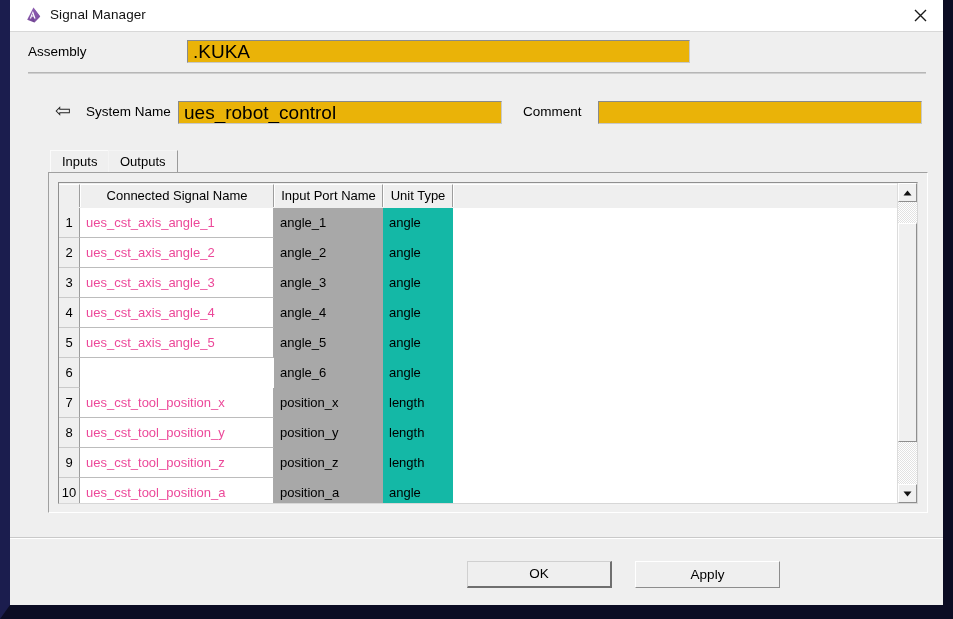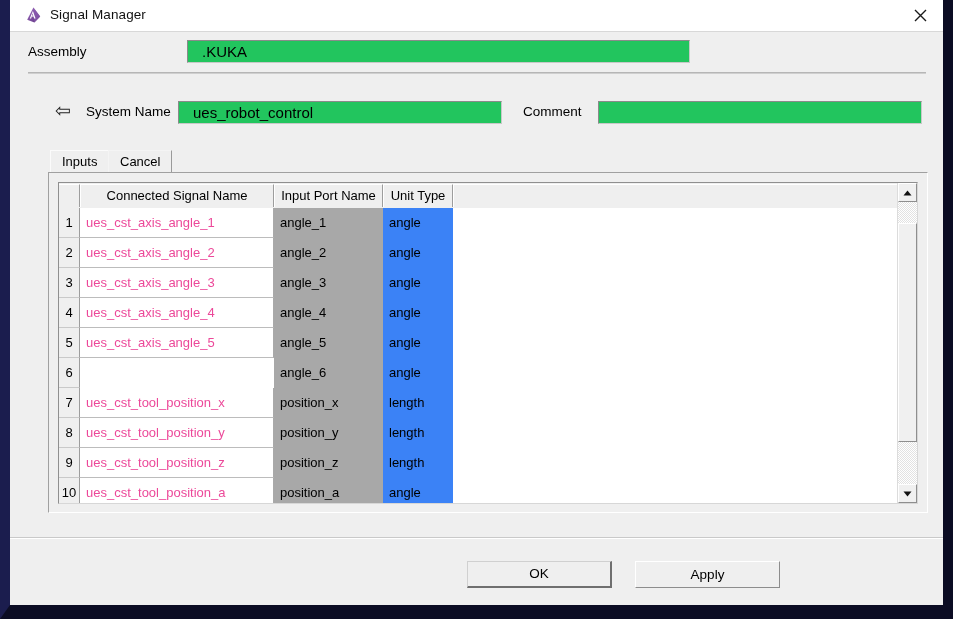--- a/index.html
+++ b/index.html
@@ -75,29 +75,29 @@
     left: 0; top: 31px;
     width: 933px; height: 42px;
   }
   #assembly-label {
     position: absolute;
     left: 18px; top: 13px;
     font-size: 13.5px;
   }
   .sunk-field {
     box-sizing: border-box;
-    background: #22c55e;
+    background: #eab308;
     border-top: 1px solid #8a8a8a;
     border-left: 1px solid #8a8a8a;
     border-right: 1px solid #c8c8c8;
     border-bottom: 1px solid #c8c8c8;
     font-family: "Liberation Sans", sans-serif;
-    font-size: 15px;
-    color: #000;
-    padding: 0 14px;
+    font-size: 19px;
+    color: #000;
+    padding: 0 5px;
     outline: none;
   }
   #assembly-input {
     position: absolute;
     left: 177px; top: 9px;
     width: 503px; height: 23px;
     line-height: 21px;
   }
   #assembly-divider {
     position: absolute;
@@ -289,21 +289,21 @@
     padding-left: 6px;
     color: #000;
     white-space: nowrap;
     overflow: hidden;
   }
   .c-unit {
     position: absolute;
     left: 324px; top: 0;
     width: 70px; height: 30px;
     box-sizing: border-box;
-    background: #3b82f6;
+    background: #14b8a6;
     font-size: 13px;
     line-height: 29px;
     padding-left: 6px;
     color: #000;
     white-space: nowrap;
     overflow: hidden;
   }
   .c-rest {
     position: absolute;
     left: 394px; top: 0;
@@ -443,21 +443,21 @@
       <input id="sysname-input" class="sunk-field" type="text" value="ues_robot_control" style="">
       <span id="comment-label">Comment</span>
       <input id="comment-input" class="sunk-field" type="text" value="" style="">
     </div>
 
     <div id="tabstrip">
       <div class="tab selected" style="left:0px;">
         <span>Inputs</span>
       </div>
       <div class="tab" style="left:58px;">
-        <span>Cancel</span>
+        <span>Outputs</span>
       </div>
     </div>
 
     <div id="table-group">
       <div id="table-inset">
 
         <div id="grid">
 
           <div id="grid-header">
             <div class="hcell" id="hcell-rownum"></div>

